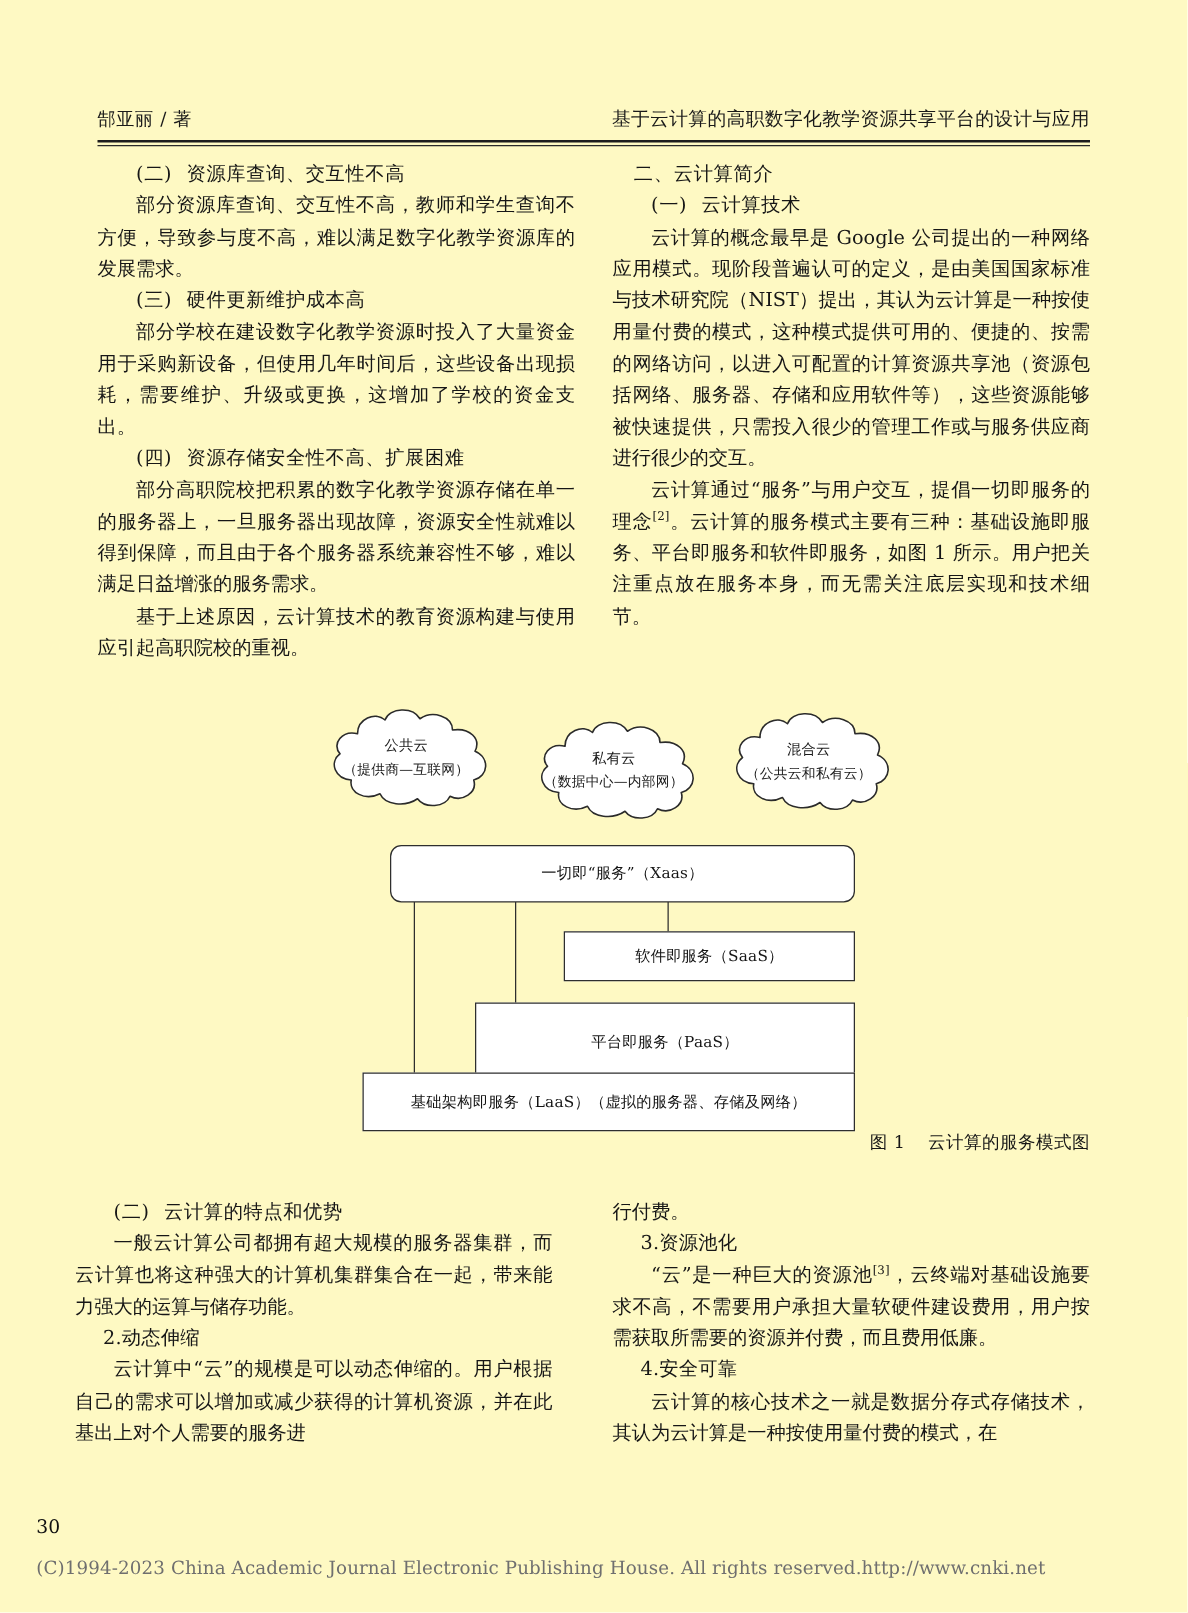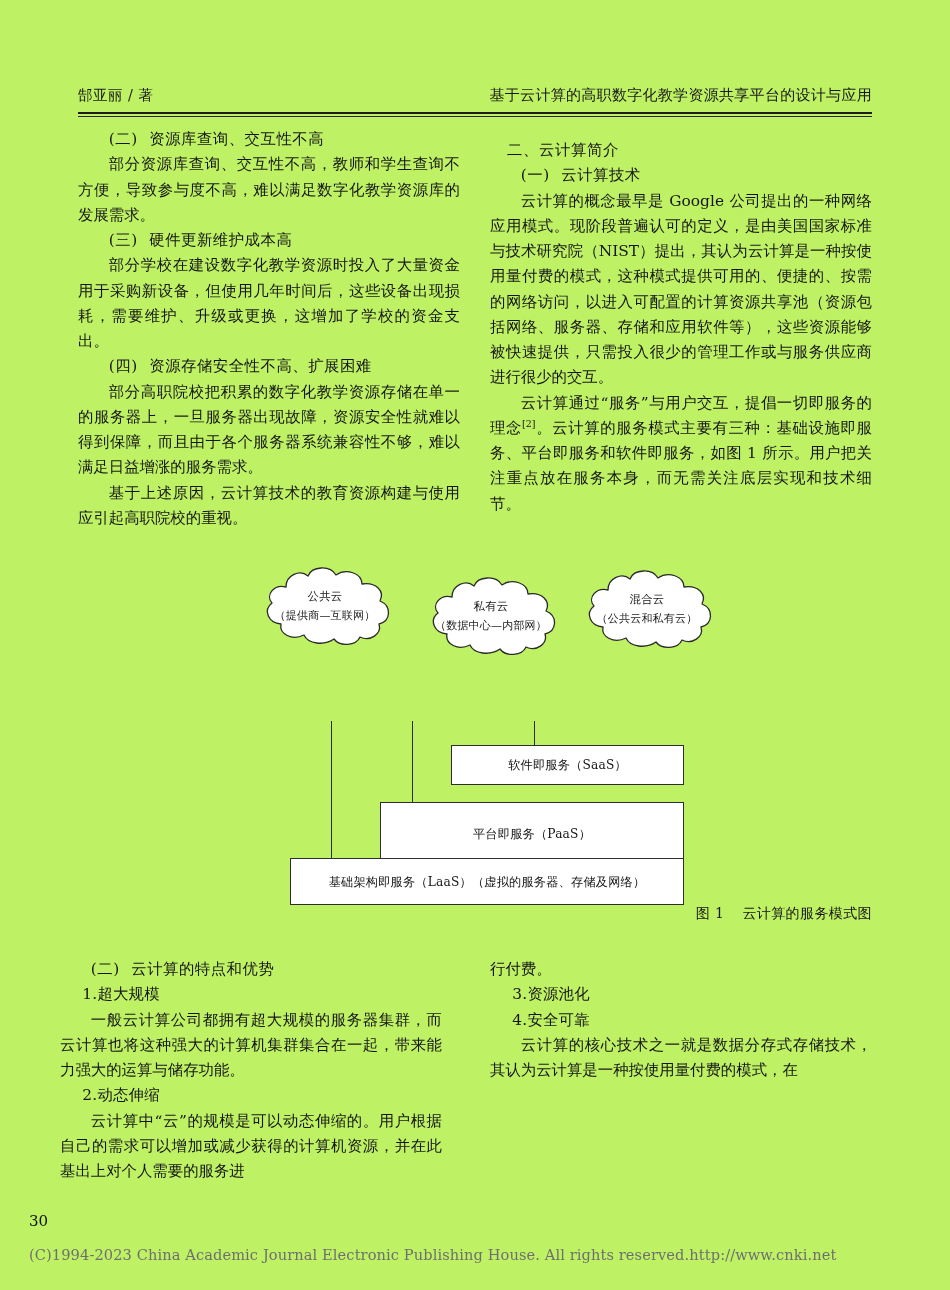--- a/index.html
+++ b/index.html
@@ -9,21 +9,21 @@
     background: #ffffff;
   }
   body {
     font-family: "DejaVu Serif", "Liberation Serif", serif;
     color: #1a1a1a;
   }
   #page {
     position: relative;
     width: 950px;
     height: 1290px;
-    background: #bef264;
+    background: #fef9c3;
     overflow: hidden;
   }
 
   
   #header {
     position: absolute;
     left: 78px;
     top: 86px;
     width: 794px;
     height: 34px;
@@ -84,21 +84,20 @@
     text-indent: 2em;
     letter-spacing: 0.5px;
   }
   .col p.hdg-num {
     text-indent: 1.45em;
     letter-spacing: 0.2px;
   }
   .col p.sec {
     text-indent: 1.1em;
     letter-spacing: 0.6px;
-    margin-top: 11px;
   }
   .col p.noind { text-indent: 0; }
   .marker { margin-right: 0.75em; }
   sup.ref {
     font-size: 9.5px;
     vertical-align: super;
     line-height: 0;
   }
 
   
@@ -281,48 +280,51 @@
                  C16 60, 11 47, 20 40 C13 32, 22 21, 34 24 Z" fill="#ffffff" stroke="#2b2b2b" stroke-width="1.3" stroke-linejoin="round"></path>
       </svg>
       <div class="ctext l1">私有云</div>
       <div class="ctext l2">（数据中心—内部网）</div>
     </div>
 
     <div class="connector" id="conn-left"></div>
     <div class="connector" id="conn-mid"></div>
     <div class="connector" id="conn-right"></div>
 
+    <div class="lbox" id="box-xaas">
+      <span>一切即“服务”（Xaas）</span>
+    </div>
     <div class="lbox" id="box-saas">
       <span>软件即服务（SaaS）</span>
     </div>
     <div class="lbox" id="box-paas">
       <span>平台即服务（PaaS）</span>
     </div>
     <div class="lbox" id="box-iaas">
       <span>基础架构即服务（LaaS）（虚拟的服务器、存储及网络）</span>
     </div>
 
     <div id="fig-caption">
       <span>图 1</span><span class="gap"></span><span>云计算的服务模式图</span>
     </div>
   </div>
 
   <div class="col" id="col-left-bot">
     <p class="hdg">
       <span class="marker">(二)</span><span>云计算的特点和优势</span>
     </p>
-    <p class="hdg-num">1.超大规模</p>
     <p>一般云计算公司都拥有超大规模的服务器集群，而云计算也将这种强大的计算机集群集合在一起，带来能力强大的运算与储存功能。</p>
     <p class="hdg-num">2.动态伸缩</p>
     <p>云计算中“云”的规模是可以动态伸缩的。用户根据自己的需求可以增加或减少获得的计算机资源，并在此基出上对个人需要的服务进</p>
   </div>
 
   <div class="col" id="col-right-bot">
     <p class="noind">行付费。</p>
     <p class="hdg-num">3.资源池化</p>
+    <p><span>“云”是一种巨大的资源池</span><sup class="ref">[3]</sup><span>，云终端对基础设施要求不高，不需要用户承担大量软硬件建设费用，用户按需获取所需要的资源并付费，而且费用低廉。</span></p>
     <p class="hdg-num">4.安全可靠</p>
     <p>云计算的核心技术之一就是数据分存式存储技术，其认为云计算是一种按使用量付费的模式，在</p>
   </div>
 
   <div id="page-number">30</div>
   <div id="copyright">
     <span>(C)1994-2023 China Academic Journal Electronic Publishing House. All rights reserved.</span><span class="cr-url">http://www.cnki.net</span>
   </div>
 
 </div>

